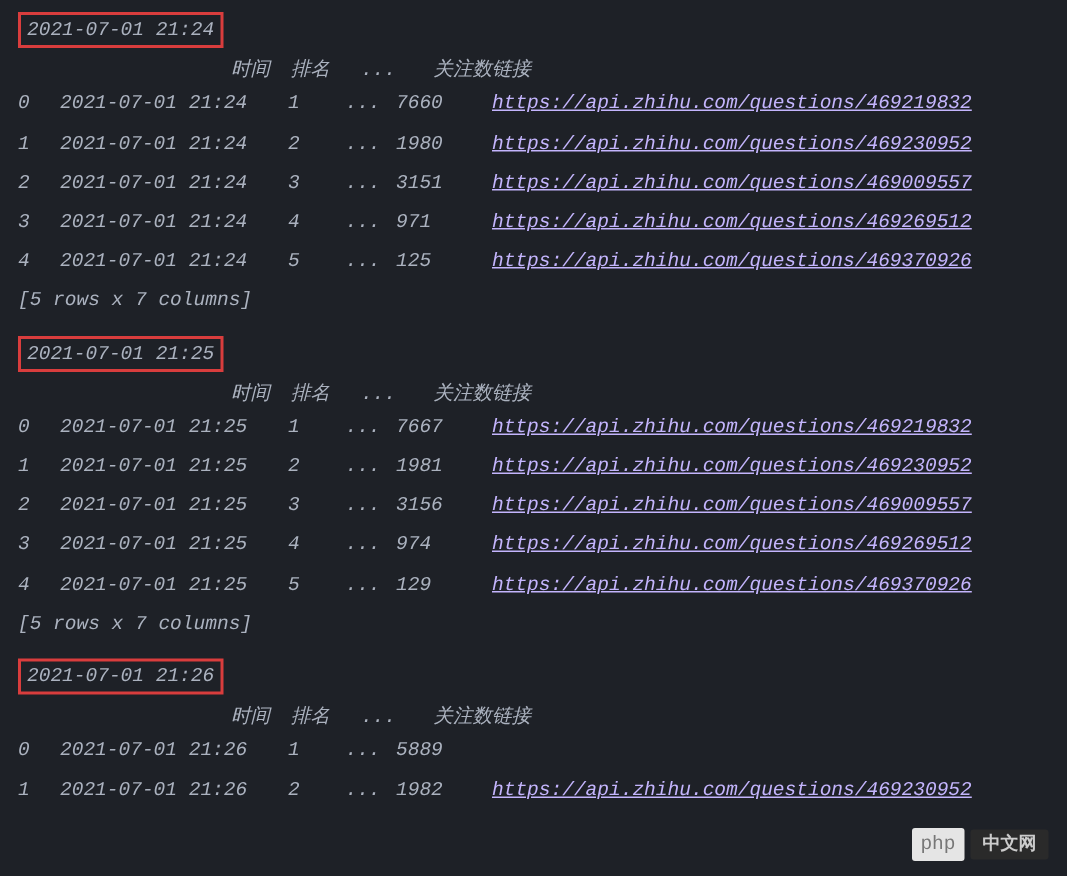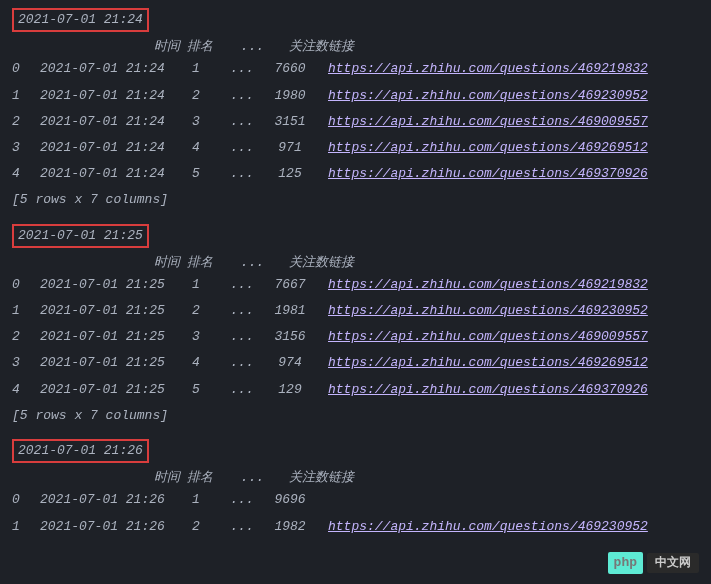--- a/index.html
+++ b/index.html
@@ -25,56 +25,56 @@
     }
     .dataframe-block {
       margin-bottom: 14px;
     }
     .header-row {
       display: flex;
       margin-bottom: 4px;
       padding-left: 28px;
     }
     .header-time { width: 140px; text-align: right; }
-    .header-rank { width: 40px; text-align: center; }
+    .header-rank { width: 40px; text-align: right; }
     .header-ellipsis { width: 44px; text-align: right; }
     .header-follow { width: 64px; text-align: right; }
     .header-link { flex: 1; padding-right: 8px; }
     .data-row {
       display: flex;
       align-items: center;
       margin-bottom: 8px;
     }
     .col-idx { width: 28px; text-align: left; }
     .col-time { width: 140px; text-align: left; }
     .col-rank { width: 40px; text-align: left; padding-left: 12px;}
     .col-ellipsis { width: 44px; text-align: center; }
-    .col-follow { width: 64px; text-align: center; padding-right: 12px; }
+    .col-follow { width: 64px; text-align: left; padding-right: 12px; }
     .col-link { flex: 1; }
     .link {
       color: #c4b5fd;
       text-decoration: underline;
     }
     .summary {
       margin-bottom: 6px;
     }
     .watermark {
       position: fixed;
       bottom: 10px;
       right: 12px;
       display: flex;
       align-items: center;
     }
     .watermark-badge {
-      background: #5eead4;
+      background: #e5e5e5;
       color: #777;
       font-style: normal;
       padding: 2px 6px;
       font-size: 13px;
-      font-weight: bold;
+      font-weight: normal;
       border-radius: 2px;
     }
     .watermark-dark {
       background: #2a2a2a;
       color: #ccc;
       padding: 2px 8px;
       margin-left: 4px;
       font-size: 12px;
       border-radius: 2px;
       font-style: normal;
@@ -173,21 +173,21 @@
     <span class="header-time">时间</span>
     <span class="header-rank">排名</span>
     <span class="header-ellipsis">...</span>
     <span class="header-follow">关注数</span>
     <span class="header-link">链接</span>
   </div><div class="data-row">
       <span class="col-idx">0</span>
       <span class="col-time">2021-07-01 21:26</span>
       <span class="col-rank">1</span>
       <span class="col-ellipsis">...</span>
-      <span class="col-follow">9696</span>
+      <span class="col-follow">5889</span>
     </div><div class="data-row">
       <span class="col-idx">1</span>
       <span class="col-time">2021-07-01 21:26</span>
       <span class="col-rank">2</span>
       <span class="col-ellipsis">...</span>
       <span class="col-follow">1982</span>
       <span class="col-link"><a class="link">https://api.zhihu.com/questions/469230952</a></span>
     </div></div>
   </div>
 

